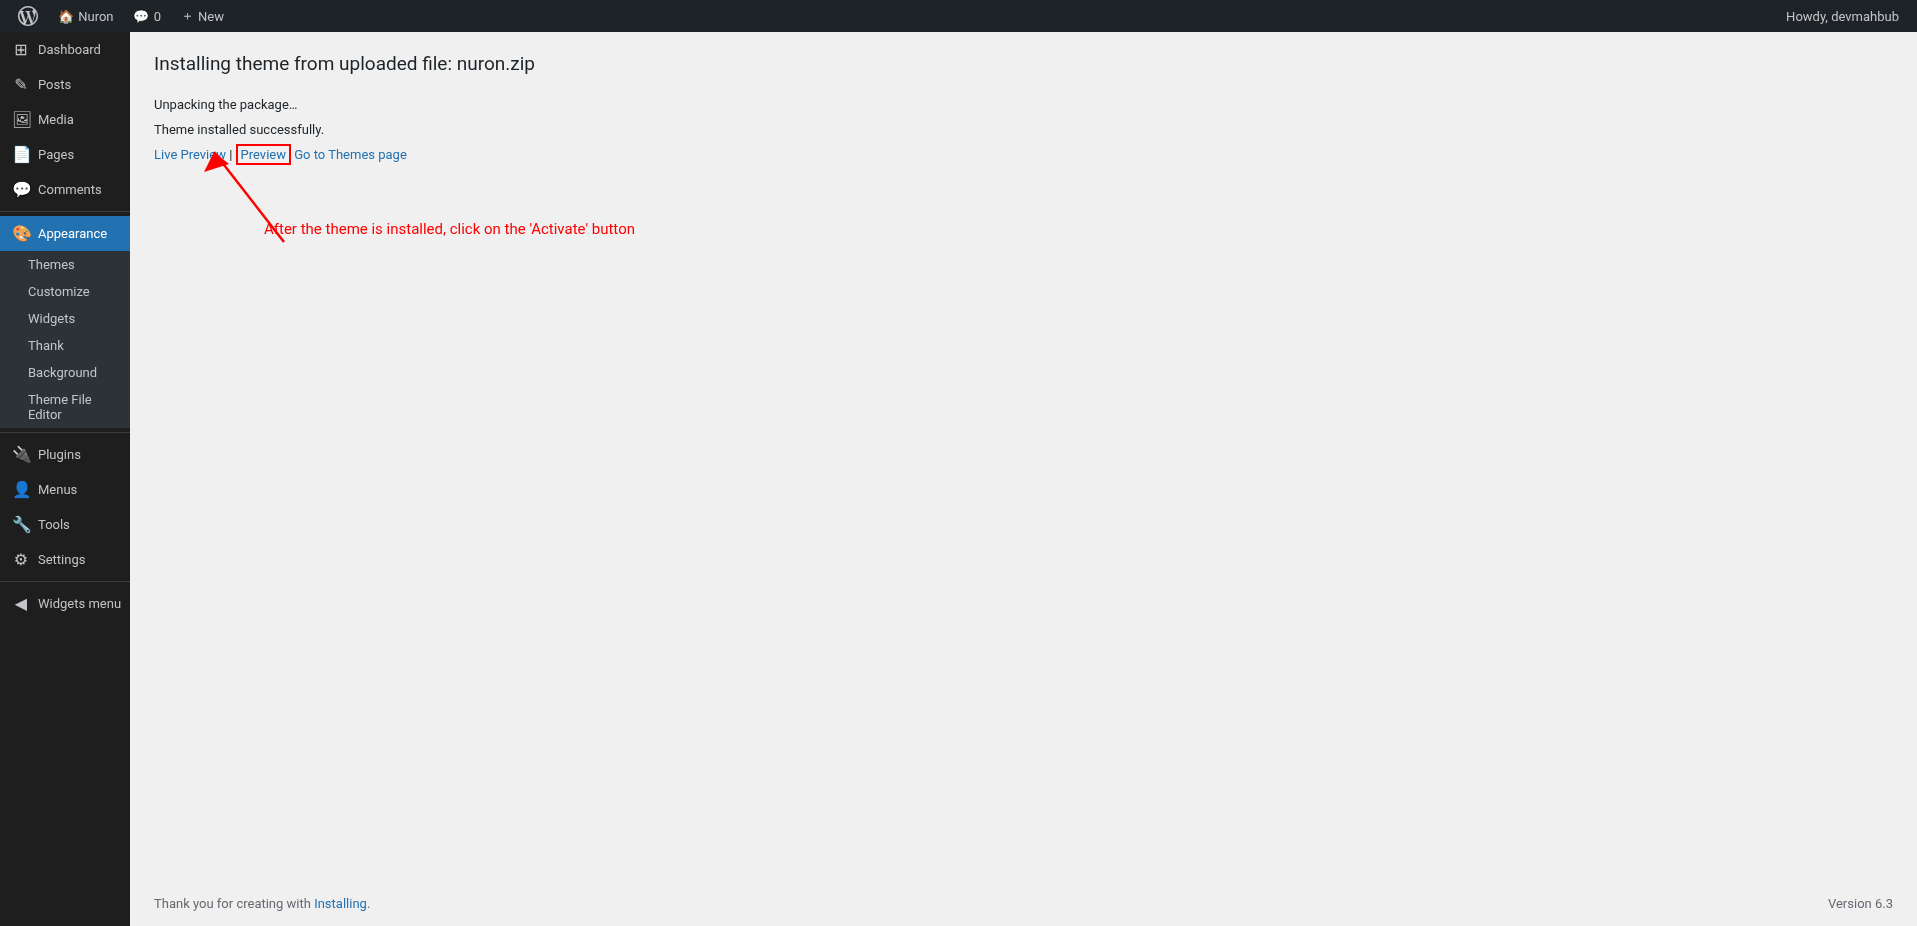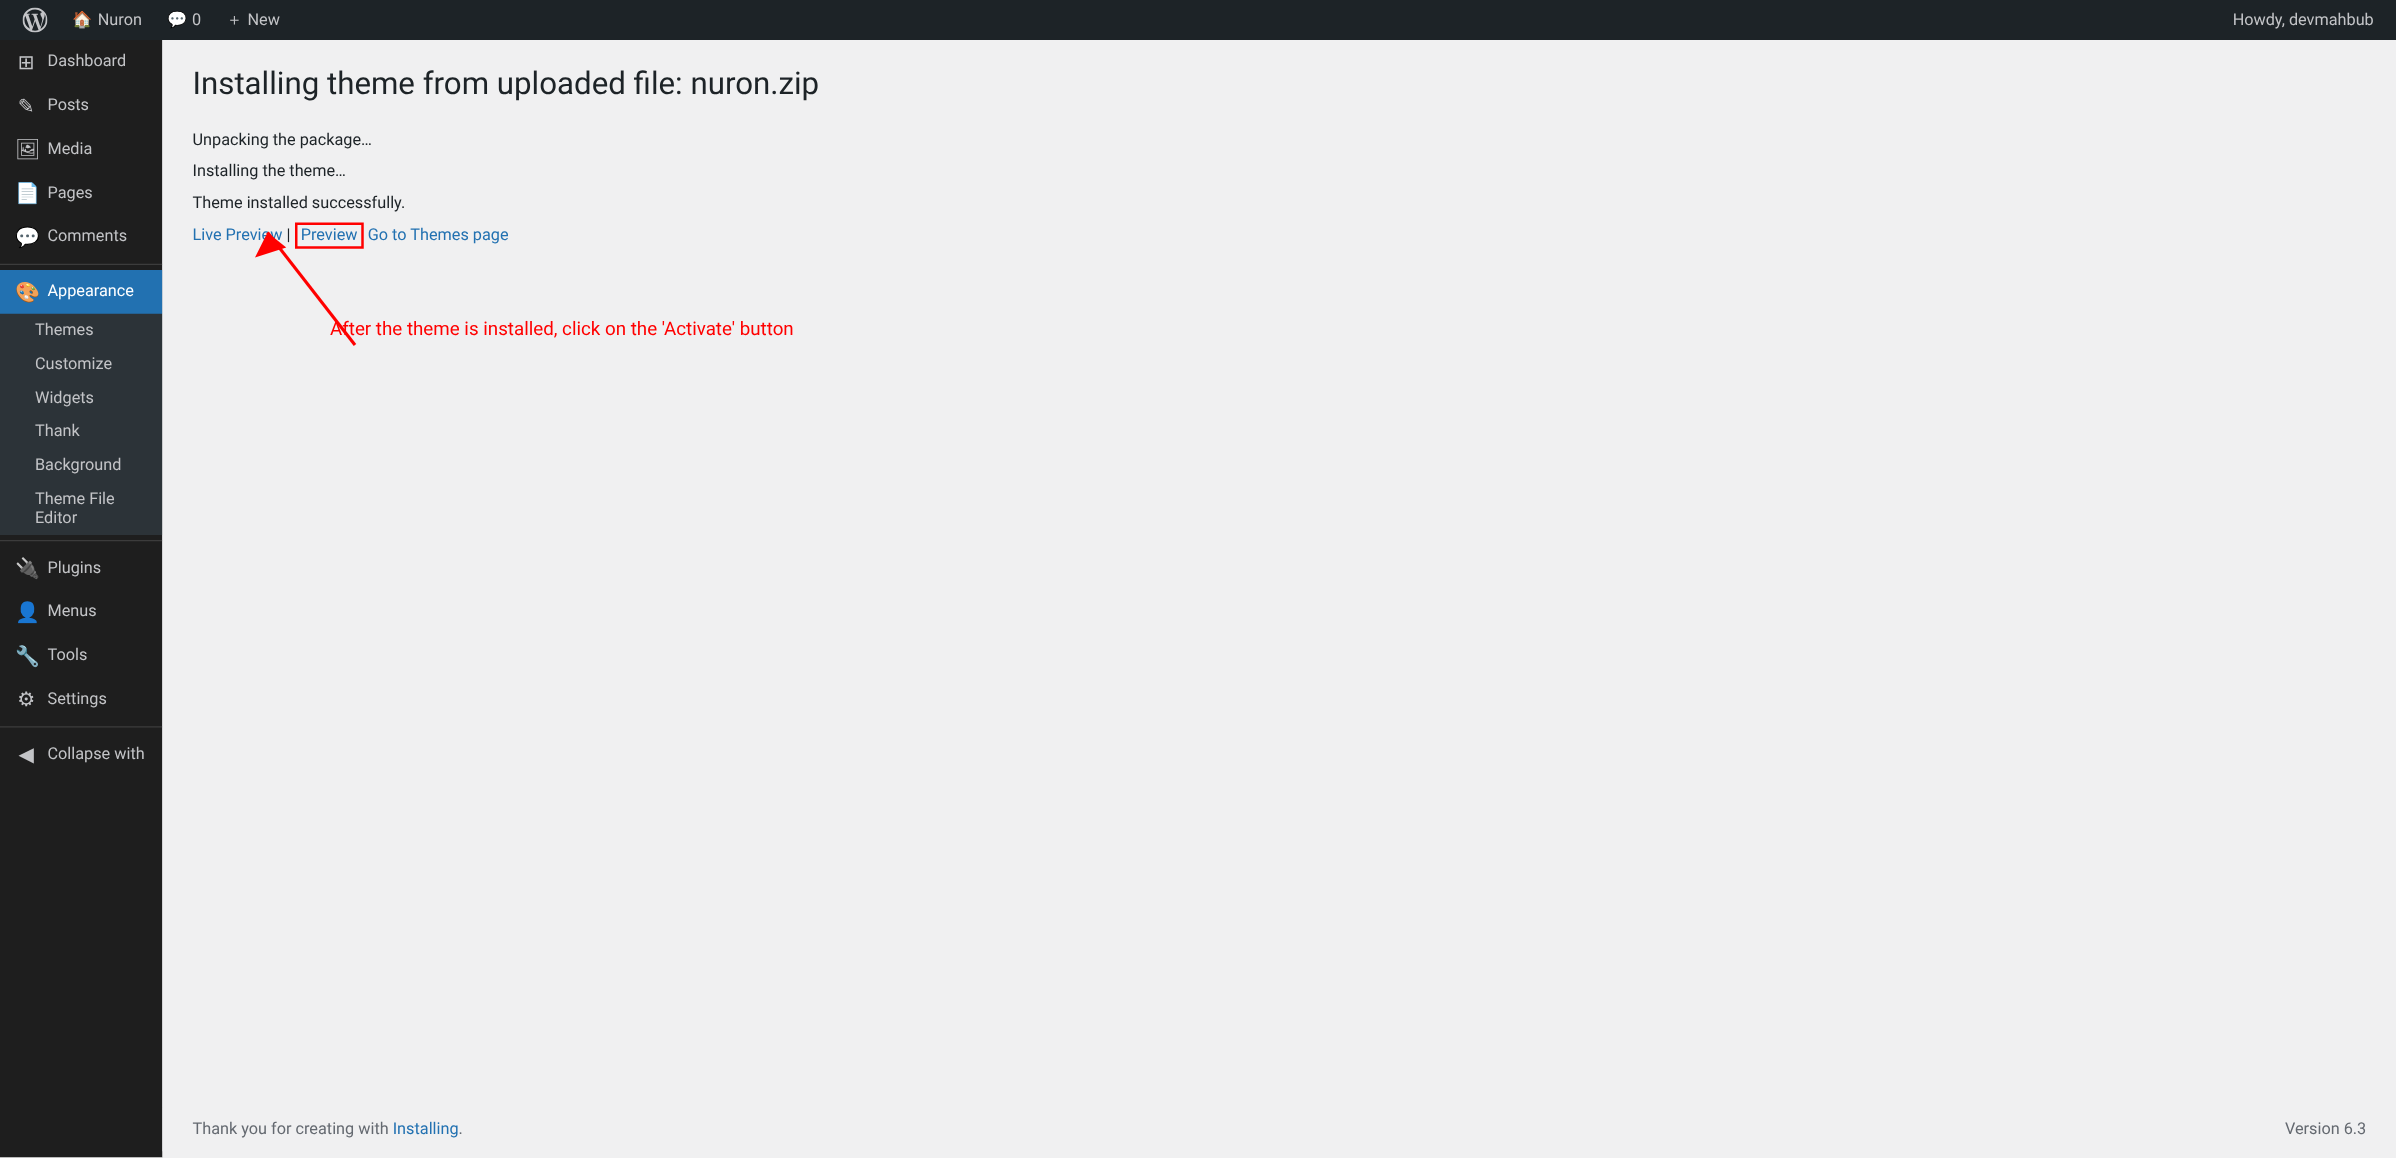--- a/index.html
+++ b/index.html
@@ -92,21 +92,21 @@
       flex: 1;
       background: #f0f0f1;
       padding: 0;
     }
     .wrap {
       background: #f0f0f1;
       padding: 20px 24px;
       min-height: calc(100vh - 32px - 40px);
     }
     h1.page-title {
-      font-size: 25px;
+      font-size: 19px;
       font-weight: 400;
       color: #1d2327;
       margin-bottom: 16px;
       line-height: 1.3;
     }
     .install-log {
       font-size: 13px;
       color: #1d2327;
       line-height: 1.8;
     }
@@ -250,30 +250,29 @@
       <span class="menu-icon">🔧</span>
       <span>Tools</span>
     </div>
     <div class="menu-item">
       <span class="menu-icon">⚙</span>
       <span>Settings</span>
     </div>
     <div class="menu-separator"></div>
     <div class="menu-item">
       <span class="menu-icon">◀</span>
-      <span>Collapse with</span>
+      <span>Widgets menu</span>
     </div>
   </div>
 
   <div id="main-content">
     <div class="wrap">
       <h1 class="page-title">Installing theme from uploaded file: nuron.zip</h1>
       <div class="install-log">
         <p>Unpacking the package…</p>
-        <p>Installing the theme…</p>
         <p>Theme installed successfully.</p>
       </div>
       <div class="action-links"><a href="#">Live Preview</a> | <a href="#" class="activate-link" style="border:2px solid red; padding:1px 3px;">Preview</a> <a href="#">Go to Themes page</a></div>
 
       <div class="annotation-container" style="height:120px;">
         <svg class="arrow-svg" width="160" height="120" viewBox="0 0 160 120">
 
           <line x1="100" y1="110" x2="30" y2="20" stroke="red" stroke-width="2.5"></line>
           <polygon points="30,20 20,40 45,32" fill="red"></polygon>
         </svg>

